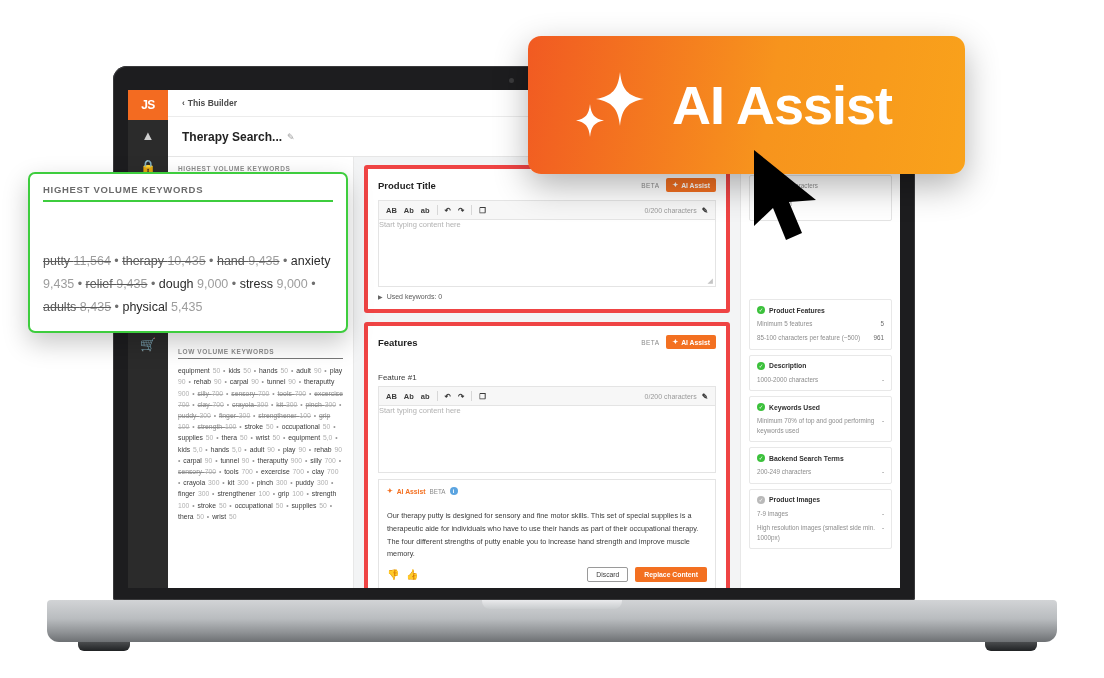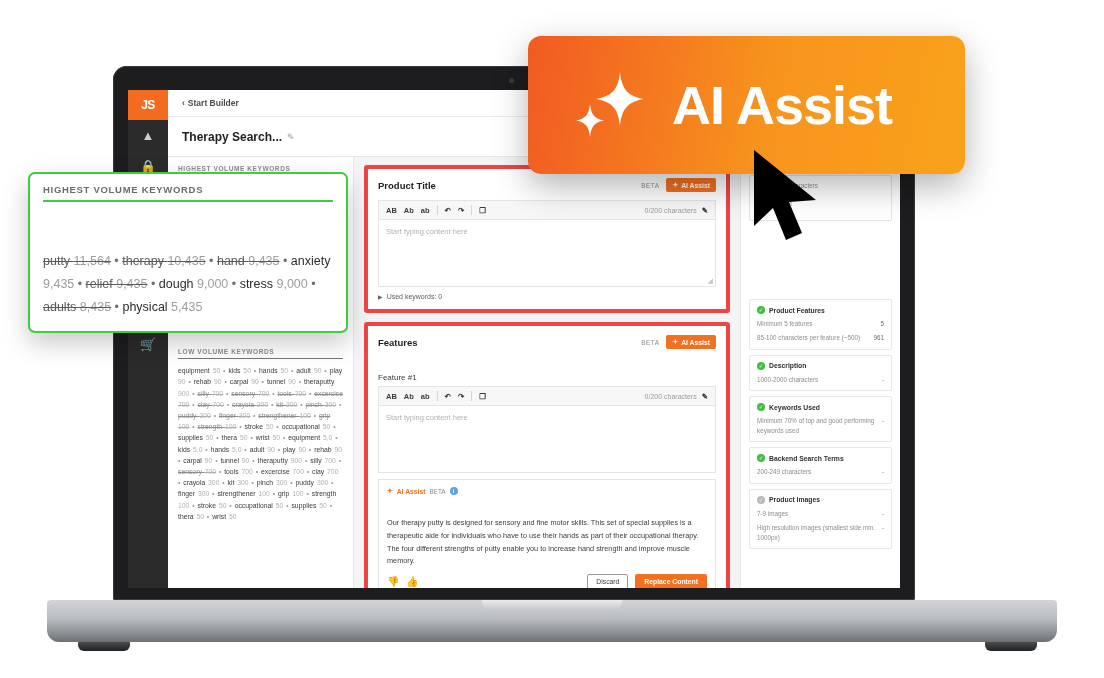--- a/index.html
+++ b/index.html
@@ -95,33 +95,33 @@
   .beta { margin-left:auto; font-size:6.5px; color:#8b8b8b; letter-spacing:.4px; }
   .ai-btn { margin-left:7px; background:#F37021; color:#fff; border-radius:2px;
     font-size:6.8px; font-weight:bold; padding:3px 6px; display:flex; gap:3px; align-items:center; }
   .sub-label { font-size:8px; color:#3b3b3b; margin:24px 0 4px; }
   .toolbar { background:#f7f7f7; border:1px solid #e4e4e4; border-bottom:none;
     height:19px; display:flex; align-items:center; padding:0 7px; gap:7px; }
   .tb-txt { font-size:7.5px; font-weight:bold; color:#3b3b3b; }
   .tb-div { width:1px; height:10px; background:#d7d7d7; }
   .tb-right { margin-left:auto; display:flex; align-items:center; gap:5px; }
   .tb-count { font-size:7px; color:#9a9a9a; }
-  .ta { border:1px solid #e4e4e4; background:#fff; height:68px; padding:7px;
+  .ta { border:1px solid #e4e4e4; background:#fff; height:68px; 
     font-size:7.5px; color:#b2b2b2; position:relative; }
   .ta .grip { position:absolute; right:2px; bottom:1px; font-size:7px; color:#c4c4c4; }
   .usedkw { font-size:7px; color:#5b5b5b; margin-top:6px; display:flex; gap:4px; align-items:center; }
   .caret { font-size:6px; color:#666; }
 
   .ai-panel { border:1px solid #e4e4e4; background:#fff; padding:7px 8px; margin-top:6px; }
   .ai-panel-head { display:flex; align-items:center; gap:4px; }
   .ai-lbl { font-size:6.8px; font-weight:bold; color:#F37021; }
   .ai-beta { font-size:6.3px; color:#8b8b8b; }
   .info-i { width:8px; height:8px; border-radius:50%; background:#5BA4E0; color:#fff;
     font-size:6px; display:flex; align-items:center; justify-content:center; font-weight:bold; }
-  .ai-text { font-size:7.3px; line-height:1.75; color:#3b3b3b; margin-top:22px; }
+  .ai-text { font-size:7.3px; line-height:1.75; color:#3b3b3b; margin-top:15px; }
   .ai-actions { display:flex; align-items:center; margin-top:6px; gap:7px; }
   .thumb { font-size:10px; color:#4a4a4a; }
   .btn-discard { margin-left:auto; border:1px solid #9a9a9a; border-radius:2px;
     font-size:6.8px; color:#3b3b3b; padding:3px 8px; background:#fff; }
   .btn-replace { background:#F37021; color:#fff; border-radius:2px;
     font-size:6.8px; font-weight:bold; padding:4px 9px; }
 
   
   .rightcol { width:160px; flex:0 0 160px; background:#fff; border-left:1px solid #e8e8e8;
     padding:6px 8px; overflow:hidden; position:relative; }
@@ -202,21 +202,21 @@
           <div class="rail-icon">🎓</div>
           <div class="rail-icon">◉</div>
           <div class="rail-icon">🛒</div>
         </div>
 
         <div class="appmain">
 
           <div class="topbar">
             <div class="exit">
               <span>‹</span>
-              <span>Start Builder</span>
+              <span>This Builder</span>
             </div>
           </div>
 
           <div class="titlebar">
             <div class="doc-title">Therapy Search...</div>
             <span class="pencil">✎</span>
             <div class="steps">
               <span class="step-dot">✓</span>
               <span class="step-label">Select Keywords</span>
               <span class="step-line"></span>

